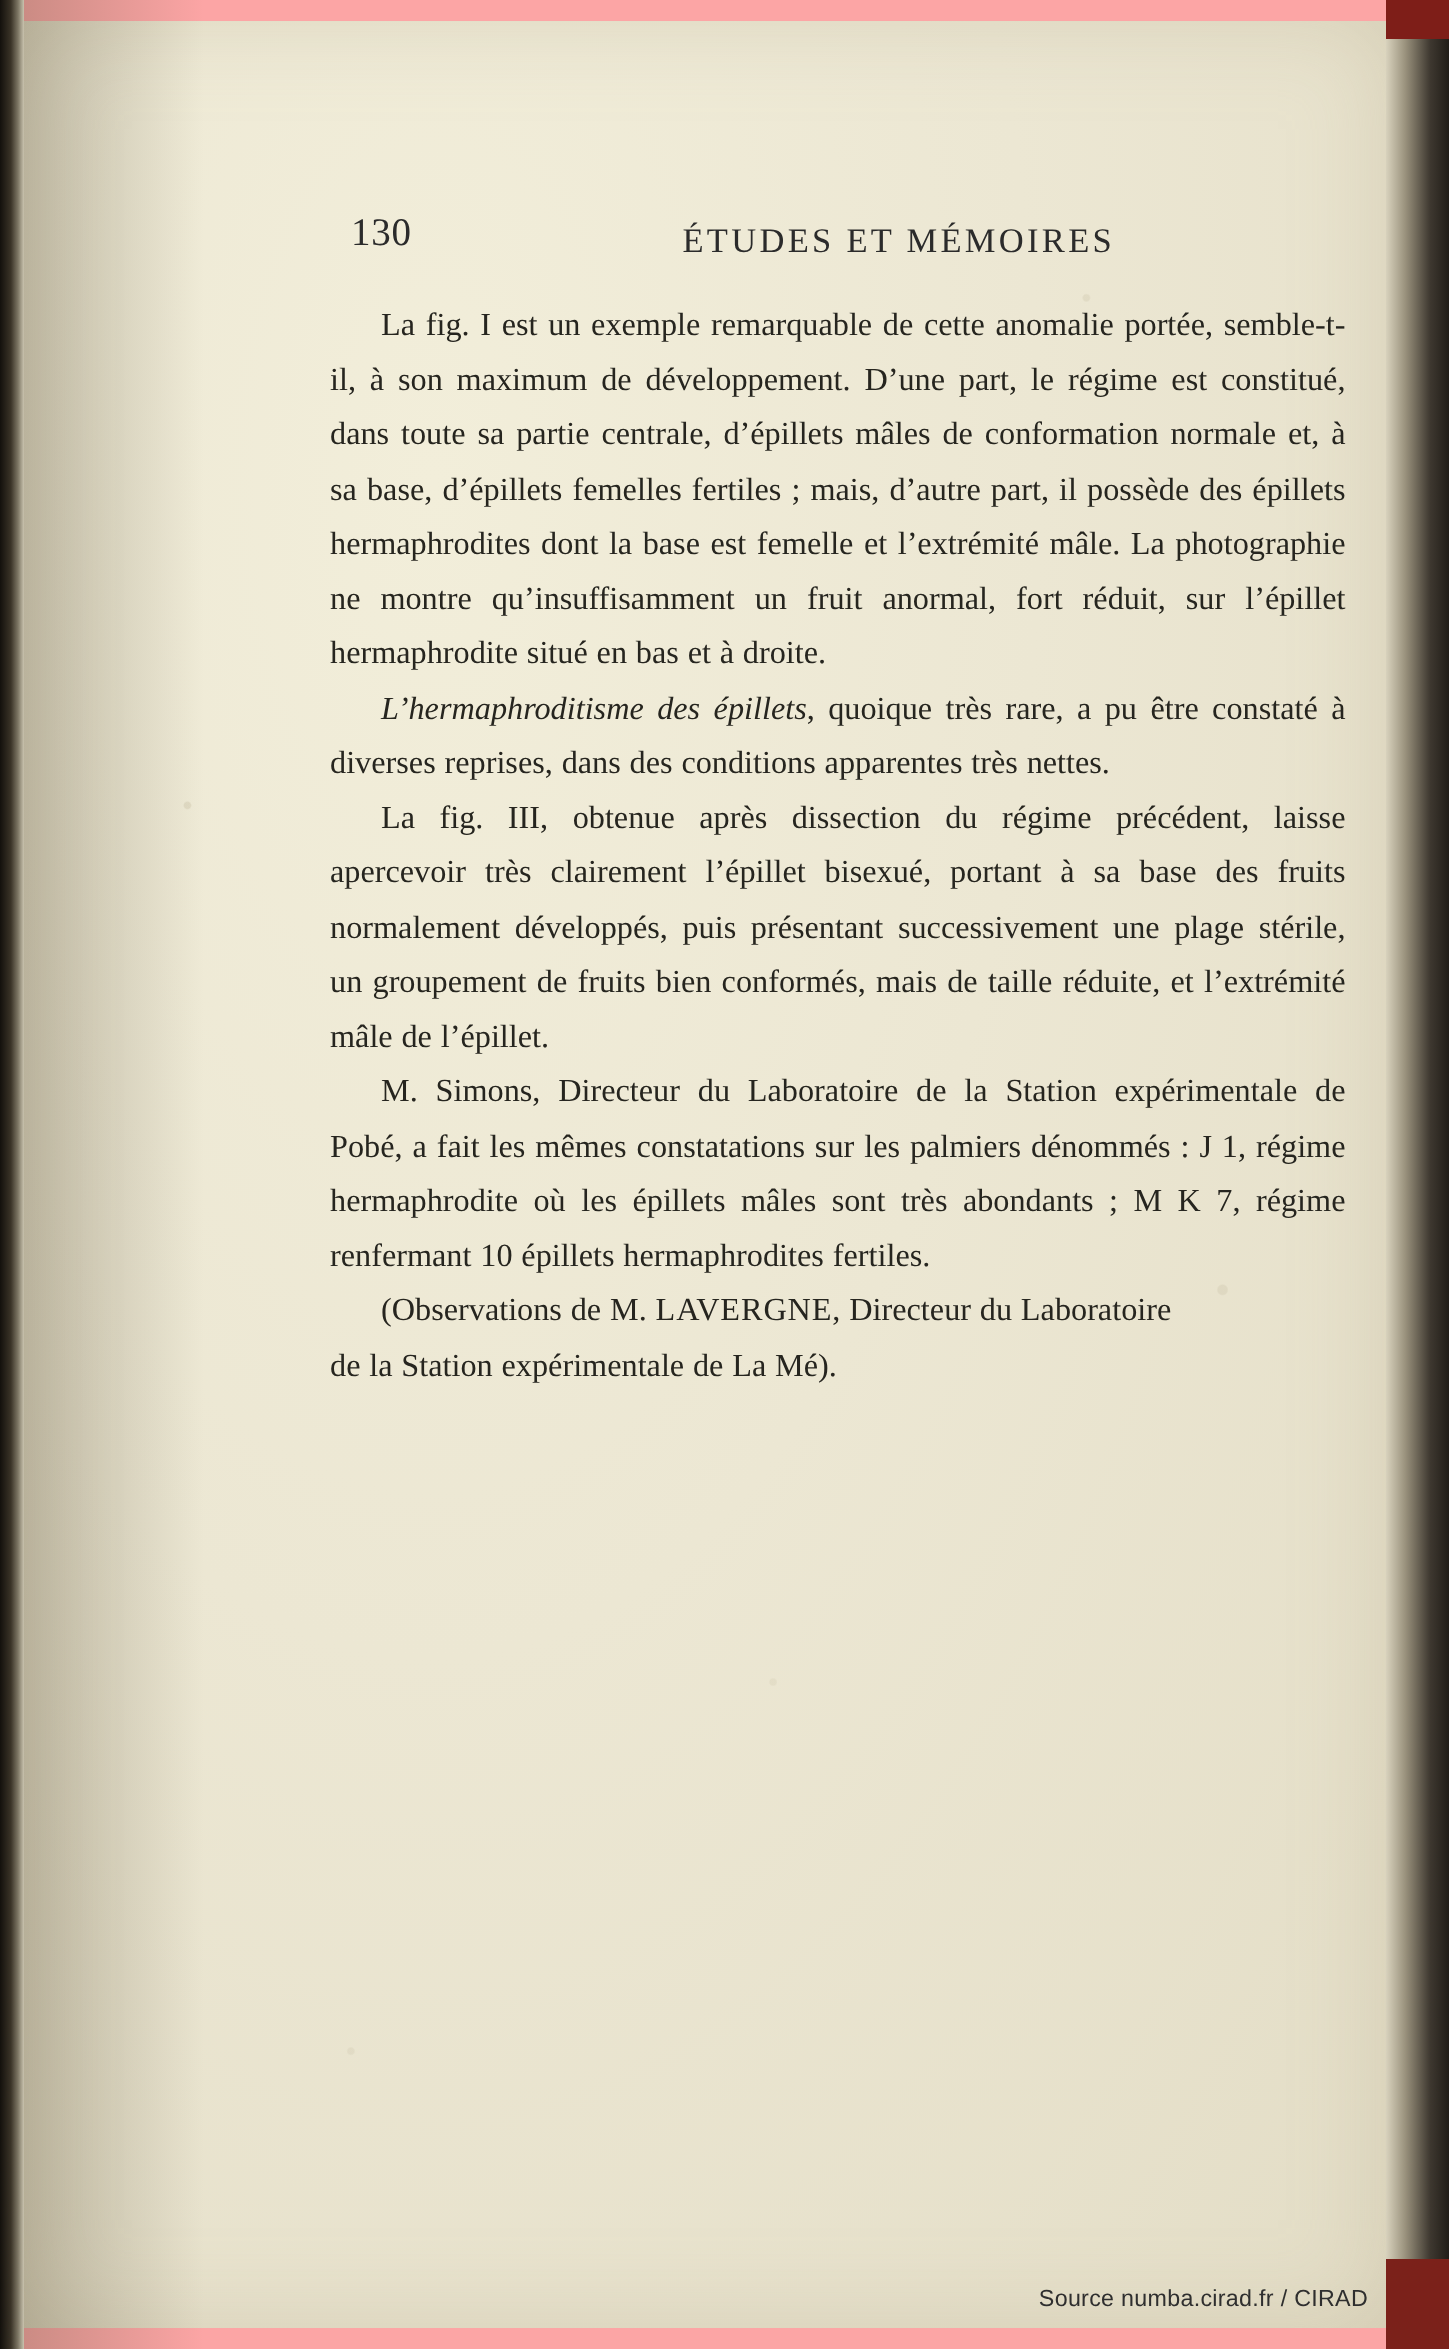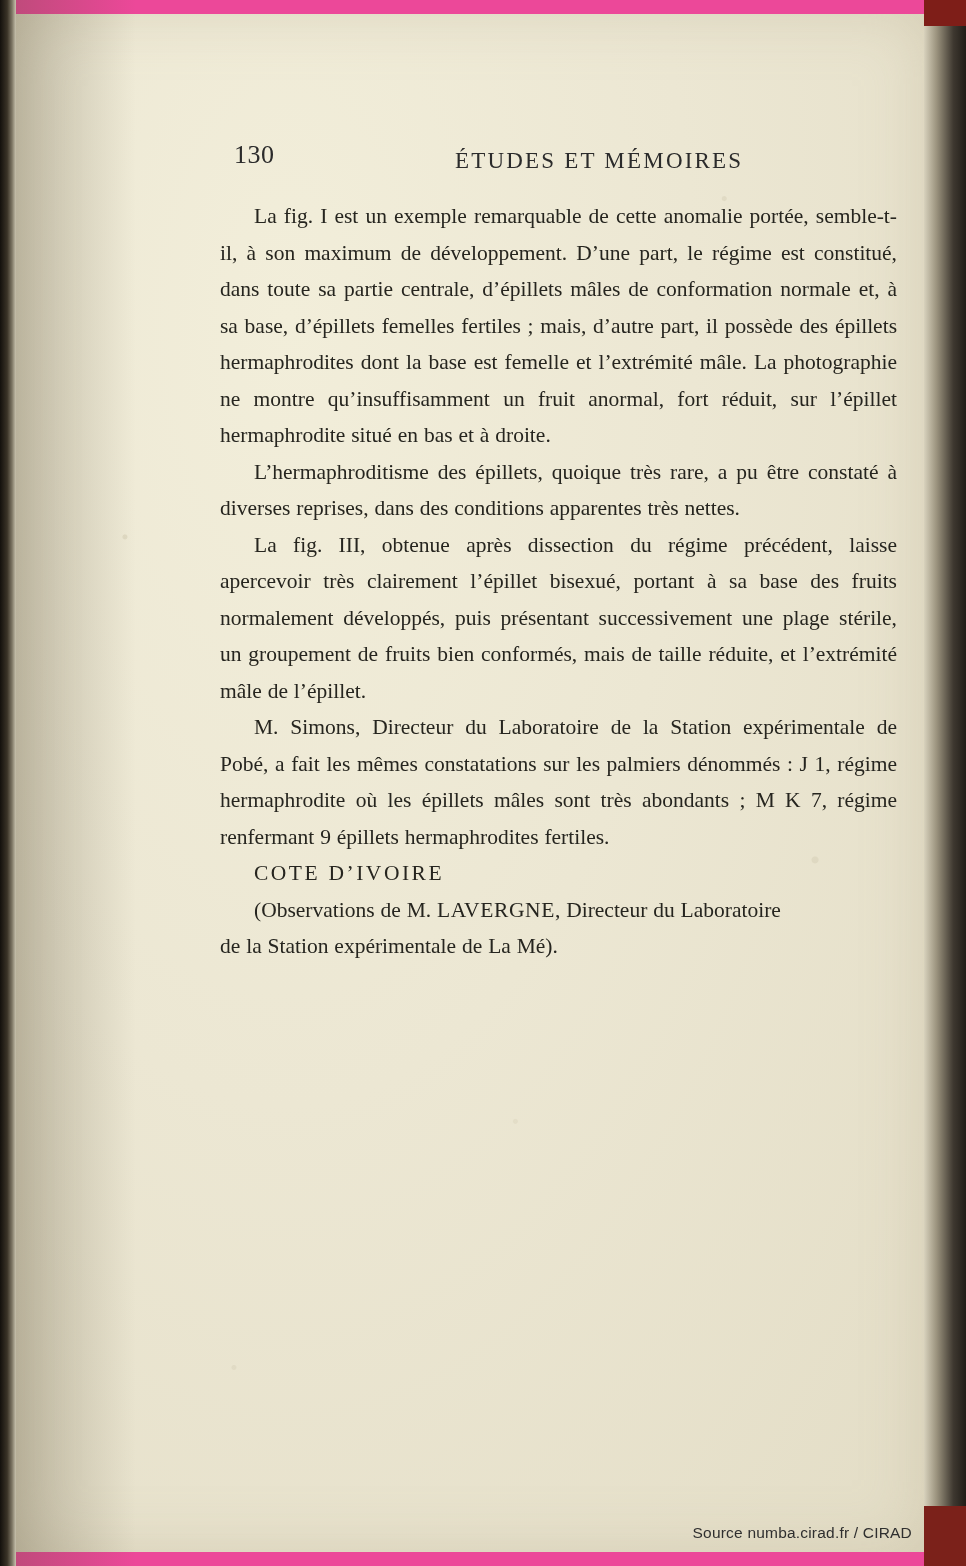--- a/index.html
+++ b/index.html
@@ -13,21 +13,21 @@
     font-family: "Liberation Serif", serif;
     overflow: hidden;
     position: relative;
   }
   #page {
     position: absolute;
     left: 0;
     top: 0;
     width: 966px;
     height: 1566px;
-    background: #ec4899;
+    background: #fca5a5;
   }
   
   .gutter-left {
     position: absolute;
     left: 0;
     top: 0;
     width: 16px;
     height: 1566px;
     background: linear-gradient(to right, #13100c 0%, #3a3327 45%, #7d7664 75%, #c9c3ae 100%);
   }
@@ -113,20 +113,21 @@
     color: #26251f;
     text-align: justify;
     text-indent: 34px;
     text-justify: inter-word;
     word-spacing: 0.5px;
   }
   p.body + p.body {
     margin-top: 0;
   }
   .it {
+    font-style: italic;
   }
   .section-title {
     margin-top: 32px;
     text-align: center;
     font-size: 19px;
     letter-spacing: 2.5px;
     color: #2b2b2b;
     text-indent: 0;
   }
   .attribution {
@@ -184,23 +185,22 @@
     </div>
 
     <p class="body">La fig. I est un exemple remarquable de cette anomalie portée, semble-t-il, à son maximum de développement. D’une part, le régime est constitué, dans toute sa partie centrale, d’épillets mâles de conformation normale et, à sa base, d’épillets femelles fertiles ; mais, d’autre part, il possède des épillets hermaphrodites dont la base est femelle et l’extrémité mâle. La photographie ne montre qu’insuffisamment un fruit anormal, fort réduit, sur l’épillet hermaphrodite situé en bas et à droite.</p>
 
     <p class="body"><span class="it">L’hermaphroditisme des épillets</span><span>, quoique très rare, a pu être constaté à diverses reprises, dans des conditions apparentes très nettes.</span></p>
 
 
     <p class="body">La fig. III, obtenue après dissection du régime précédent, laisse apercevoir très clairement l’épillet bisexué, portant à sa base des fruits normalement développés, puis présentant successivement une plage stérile, un groupement de fruits bien conformés, mais de taille réduite, et l’extrémité mâle de l’épillet.</p>
 
 
-    <p class="body">M. Simons, Directeur du Laboratoire de la Station expérimentale de Pobé, a fait les mêmes constatations sur les palmiers dénommés : J 1, régime hermaphrodite où les épillets mâles sont très abondants ; M K 7, régime renfermant 9 épillets hermaphrodites fertiles.</p>
-
-    <p class="body section-title"><span>COTE D’IVOIRE</span></p>
+    <p class="body">M. Simons, Directeur du Laboratoire de la Station expérimentale de Pobé, a fait les mêmes constatations sur les palmiers dénommés : J 1, régime hermaphrodite où les épillets mâles sont très abondants ; M K 7, régime renfermant 10 épillets hermaphrodites fertiles.</p>
+
 
     <p class="body attribution">
       <span>(Observations de M. </span><span class="sc">LAVERGNE</span><span>, Directeur du Laboratoire</span><br>
       <span>de la Station expérimentale de La Mé).</span>
     </p>
 
 
   </div>
 
   <div class="source">Source numba.cirad.fr / CIRAD</div>

